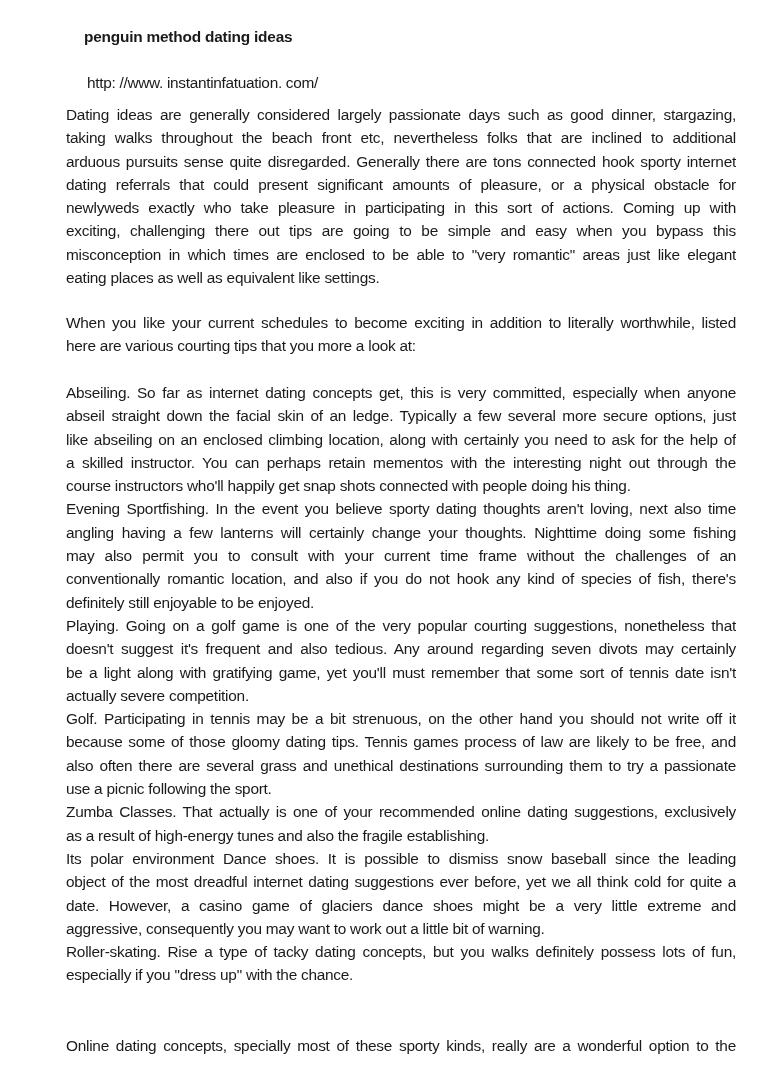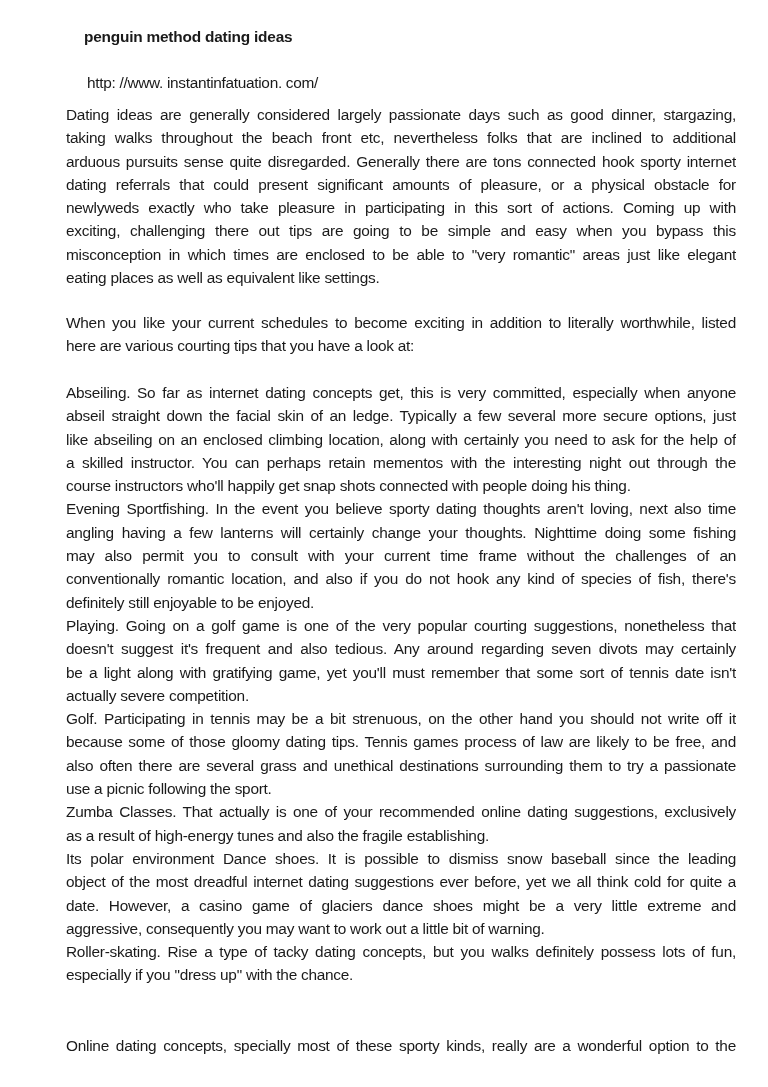--- a/index.html
+++ b/index.html
@@ -26,21 +26,21 @@
     <span class="ln">arduous pursuits sense quite disregarded. Generally there are tons connected hook sporty internet</span>
     <span class="ln">dating referrals that could present significant amounts of pleasure, or a physical obstacle for</span>
     <span class="ln">newlyweds exactly who take pleasure in participating in this sort of actions. Coming up with</span>
     <span class="ln">exciting, challenging there out tips are going to be simple and easy when you bypass this</span>
     <span class="ln">misconception in which times are enclosed to be able to "very romantic" areas just like elegant</span>
     <span class="ln last">eating places as well as equivalent like settings.</span>
   </div>
 
   <div class="block" style="top:304px">
     <span class="ln">When you like your current schedules to become exciting in addition to literally worthwhile, listed</span>
-    <span class="ln last">here are various courting tips that you have a look at:</span>
+    <span class="ln last">here are various courting tips that you more a look at:</span>
   </div>
 
   <div class="block" style="top:374px">
     <div>
       <span class="ln">Abseiling. So far as internet dating concepts get, this is very committed, especially when anyone</span>
       <span class="ln">abseil straight down the facial skin of an ledge. Typically a few several more secure options, just</span>
       <span class="ln">like abseiling on an enclosed climbing location, along with certainly you need to ask for the help of</span>
       <span class="ln">a skilled instructor. You can perhaps retain mementos with the interesting night out through the</span>
       <span class="ln last">course instructors who'll happily get snap shots connected with people doing his thing.</span>
     </div>

